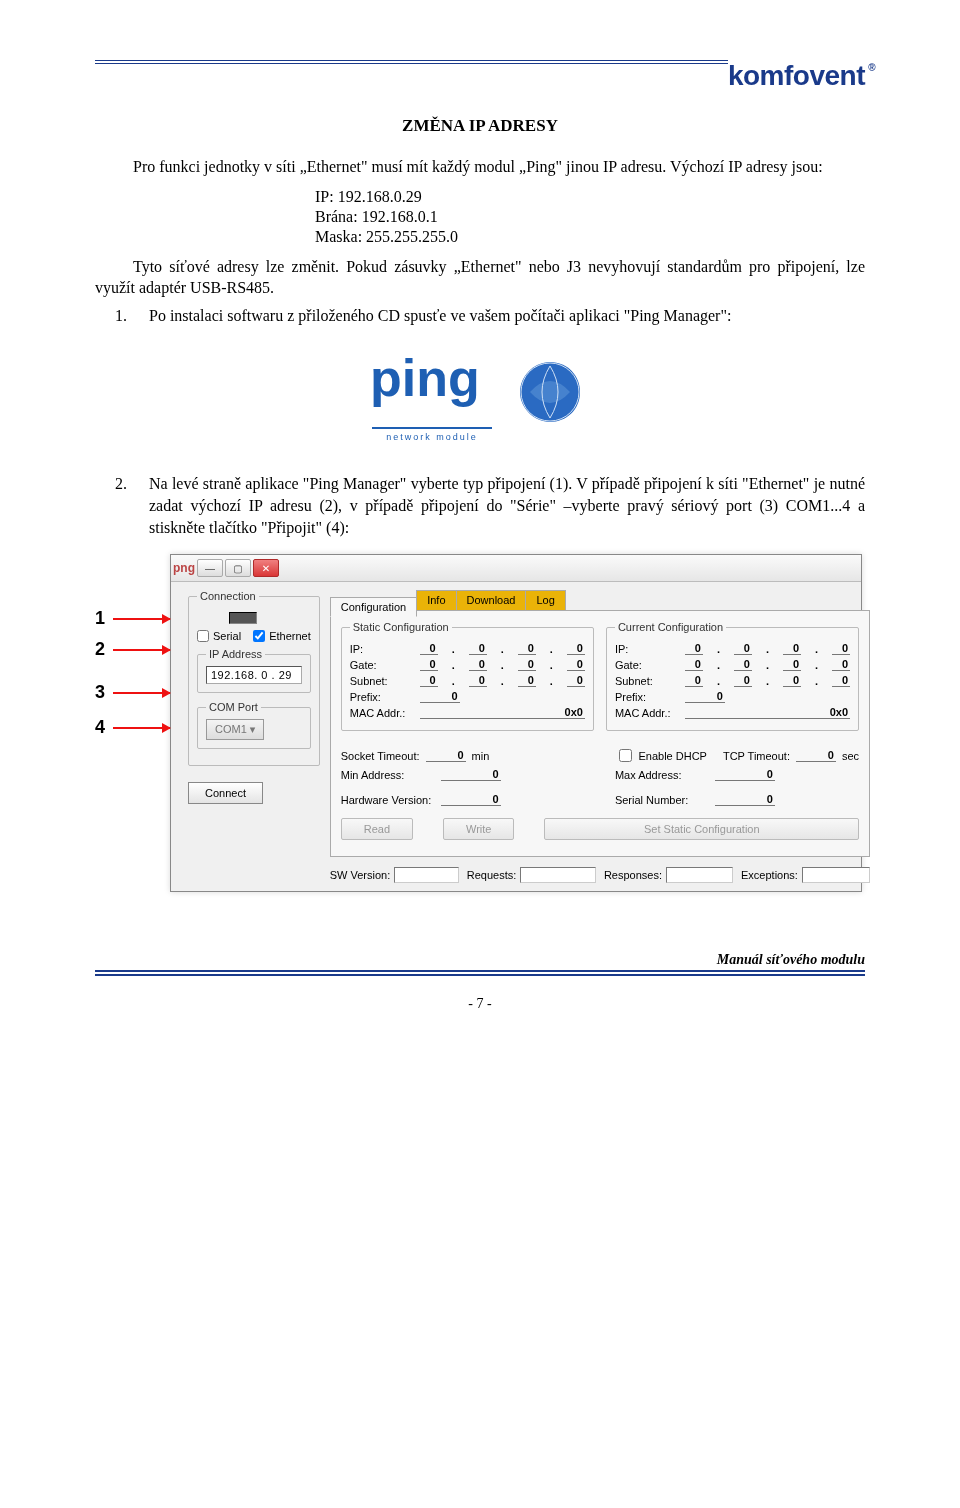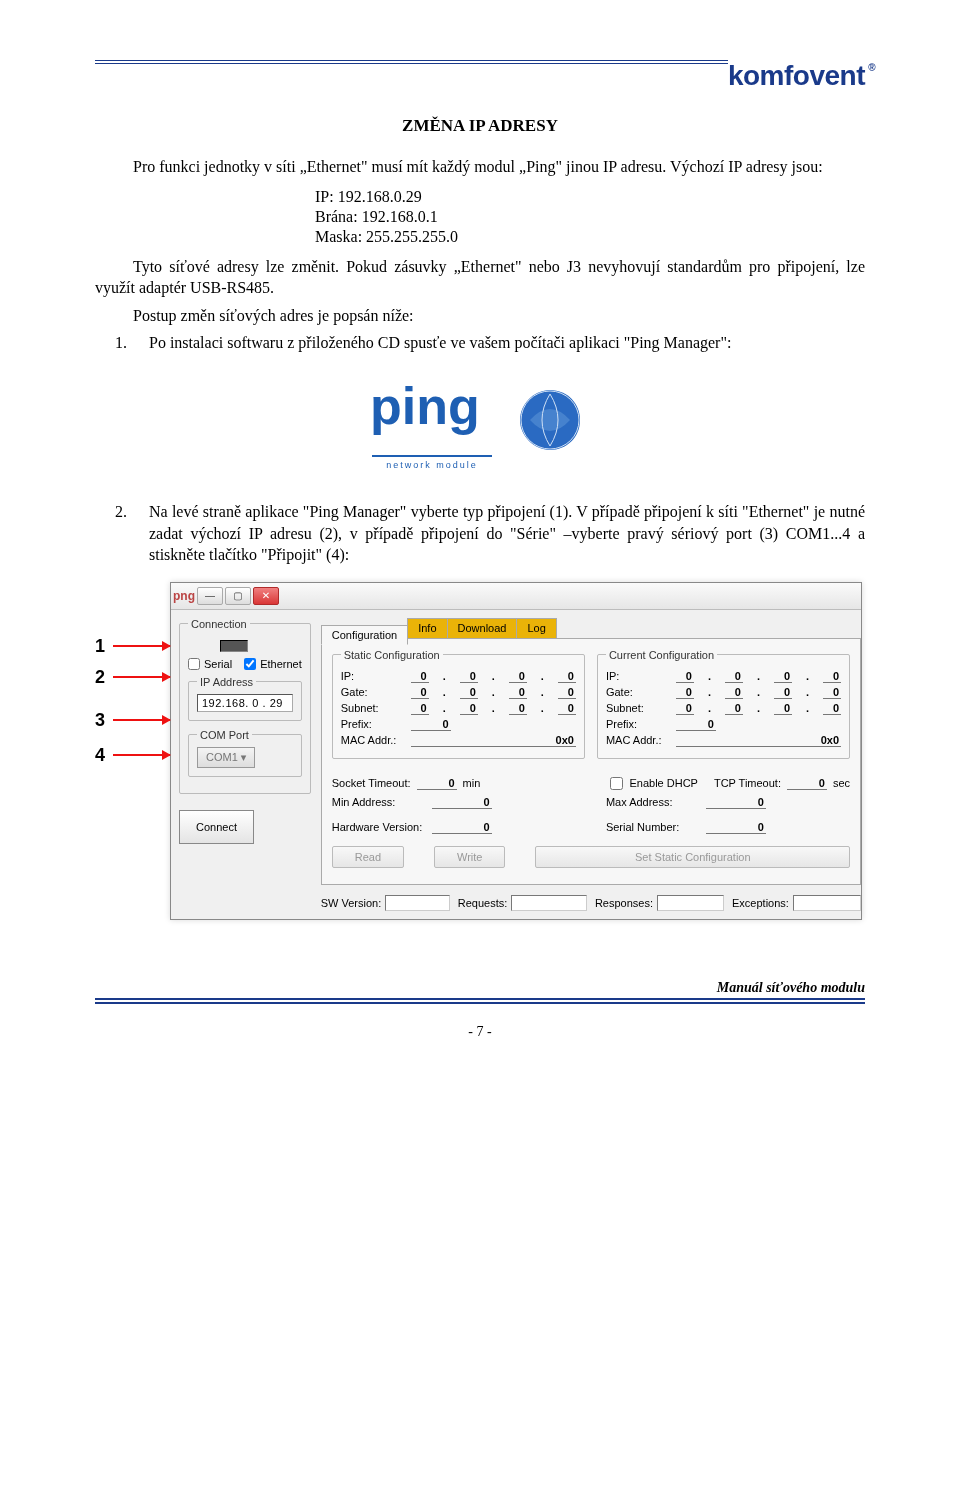--- a/index.html
+++ b/index.html
@@ -40,27 +40,27 @@
   .win { width: 692px; border: 1px solid #888; font-family: "Segoe UI", Tahoma, Arial, sans-serif; font-size: 11px; background: #f0f0f0; box-shadow: 0 0 6px rgba(0,0,0,.15); }
   .titlebar { display: flex; align-items: center; padding: 4px 6px; background: linear-gradient(#fafafa,#e6e6e6); border-bottom: 1px solid #bcbcbc; }
   .titlebar-icon { width: 14px; height: 14px; display: inline-flex; align-items: center; justify-content: center; font-size: 12px; color: #b44; font-weight: bold; margin-right: 6px; }
   .titlebar-text { flex: 1; color: #333; }
   .winbtns { display: flex; gap: 2px; }
   .wbtn { width: 26px; height: 18px; border: 1px solid #aaa; background: linear-gradient(#fff,#ddd); display: flex; align-items: center; justify-content: center; font-size: 10px; color: #444; border-radius: 2px; }
   .wbtn.cls { background: linear-gradient(#f08080,#d93636); color: #fff; border-color: #b02a2a; }
   .win-body { padding: 8px; display: flex; gap: 10px; }
   fieldset { border: 1px solid #bbb; border-radius: 2px; padding: 6px 8px 8px 8px; margin-bottom: 8px; font-size: 11px; }
   legend { padding: 0 3px; color: #333; }
-  .conn-panel { width: 140px; }
+  .conn-panel { width: 140px; margin-left: 9px; }
   .chkrow { display: flex; align-items: center; gap: 4px; margin: 4px 0 6px 0; }
   .chkrow input { width: 12px; height: 12px; }
   .small-input { border: 1px inset #aaa; background: #fff; padding: 2px 4px; font-family: inherit; font-size: 11px; width: 100%; }
   .ipbox { letter-spacing: 0.5px; }
   .disabled-btn { border: 1px solid #999; background: linear-gradient(#f4f4f4,#ddd); color: #777; padding: 3px 8px; font-family: inherit; font-size: 11px; }
-  .connect-btn { border: 1px solid #888; background: linear-gradient(#fff,#e4e4e4); color: #000; padding: 10px 16px; font-family: inherit; font-size: 11px; margin-top: 8px; }
+  .connect-btn { border: 1px solid #888; background: linear-gradient(#fff,#e4e4e4); color: #000; padding: 4px 16px; font-family: inherit; font-size: 11px; margin-top: 8px; }
   .conn-led { width: 28px; height: 12px; background: #555; border: 1px inset #333; margin: 4px 0 6px 32px; }
   .right-panel { flex: 1; }
   .tabs { display: flex; border-bottom: 1px solid #aaa; font-size: 11px; }
   .tab { padding: 3px 10px; border: 1px solid #aaa; border-bottom: none; background: #eab308; margin-right: -1px; }
   .tab.active { background: #f7f7f7; position: relative; top: 7px; border-bottom: 1px solid #f7f7f7; }
   .tab-content { border: 1px solid #aaa; border-top: none; padding: 10px; background: #f7f7f7; }
   .cols2 { display: flex; gap: 12px; }
   .cols2 > fieldset { flex: 1; }
   .field-row { display: flex; align-items: center; margin: 3px 0; gap: 12px; }
   .field-row label { width: 58px; }
@@ -99,21 +99,20 @@
 
   <p class="indent">Pro funkci jednotky v síti „Ethernet" musí mít každý modul „Ping" jinou IP adresu. Výchozí IP adresy jsou:</p>
 
   <div class="defaults">
     <div>IP: 192.168.0.29</div>
     <div>Brána: 192.168.0.1</div>
     <div>Maska: 255.255.255.0</div>
   </div>
 
   <p class="indent">Tyto síťové adresy lze změnit. Pokud zásuvky „Ethernet" nebo J3 nevyhovují standardům pro připojení, lze využít adaptér USB-RS485.</p>
-  <p class="indent">Postup změn síťových adres je popsán níže:</p>
 
   <ol>
     <li>Po instalaci softwaru z přiloženého CD spusťe ve vašem počítači aplikaci     "Ping Manager":</li>
   </ol>
 
   <div class="logo-wrap">
     <div class="ping-logo">
       <svg width="220" height="80" viewBox="0 0 220 80">
         <text x="0" y="50" font-family="Arial" font-size="52" font-weight="bold" fill="#1e5fb3">ping</text>
         <g transform="translate(150,16)">

